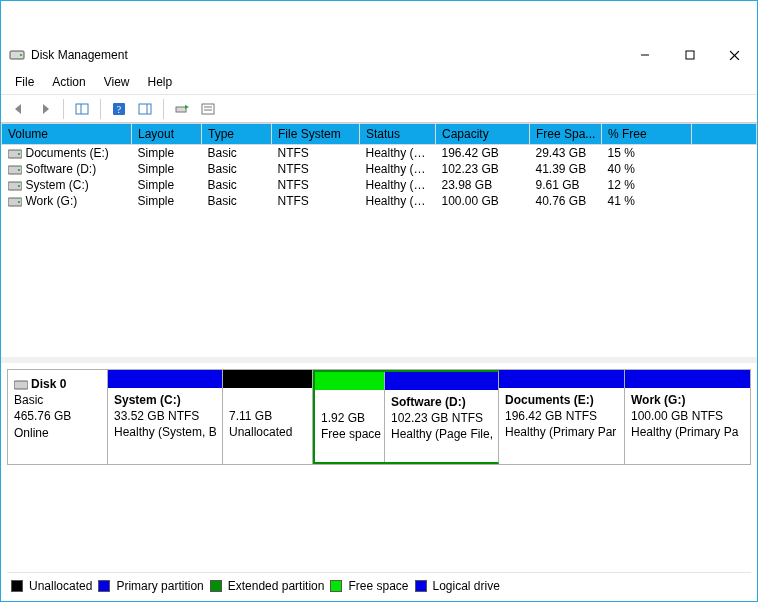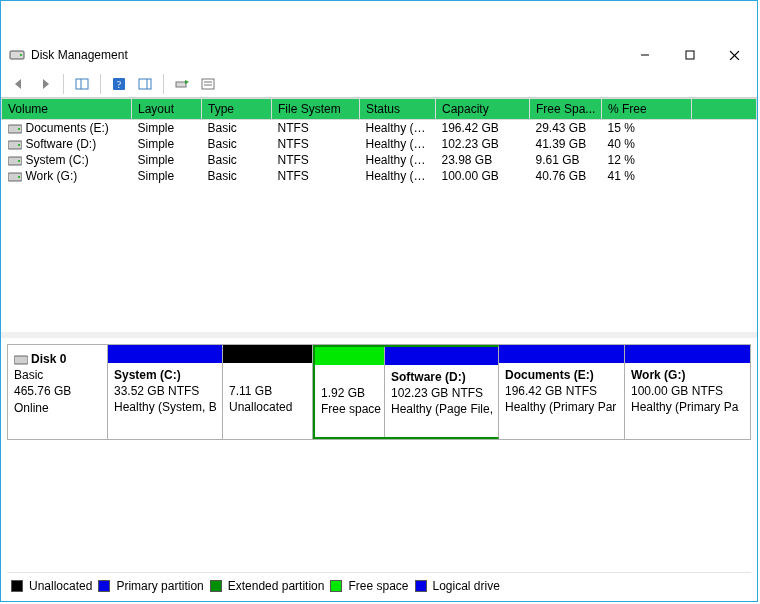--- a/index.html
+++ b/index.html
@@ -78,21 +78,21 @@
   .vol-table {
     width: 100%;
     border-collapse: collapse;
     table-layout: fixed;
   }
   .vol-table th {
     text-align: left;
     font-weight: normal;
     padding: 3px 6px;
     border: 1px solid #d9d9d9;
-    background: #22c55e;
+    background: #0ea5e9;
     font-size: 12px;
     white-space: nowrap;
     overflow: hidden;
   }
   .vol-table td {
     padding: 1px 6px;
     font-size: 12px;
     white-space: nowrap;
     overflow: hidden;
     text-overflow: ellipsis;
@@ -205,20 +205,26 @@
       </div>
       <div class="win-btn">
         <svg width="11" height="11" viewBox="0 0 10 10">
             <line x1="1" y1="1" x2="9" y2="9" stroke="#000" stroke-width="1.2"></line>
             <line x1="9" y1="1" x2="1" y2="9" stroke="#000" stroke-width="1.2"></line>
           </svg>
       </div>
     </div>
   </div>
 
+  <div class="menubar">
+    <div class="menu-item">File</div>
+    <div class="menu-item">Action</div>
+    <div class="menu-item">View</div>
+    <div class="menu-item">Help</div>
+  </div>
 
   <div class="toolbar">
     <div class="tool-btn">
       <svg width="16" height="16" viewBox="0 0 16 16">
           <path d="M10 3 L4 8 L10 13 Z" fill="#888"></path>
         </svg>
     </div>
     <div class="tool-btn">
       <svg width="16" height="16" viewBox="0 0 16 16">
           <path d="M6 3 L12 8 L6 13 Z" fill="#888"></path>

